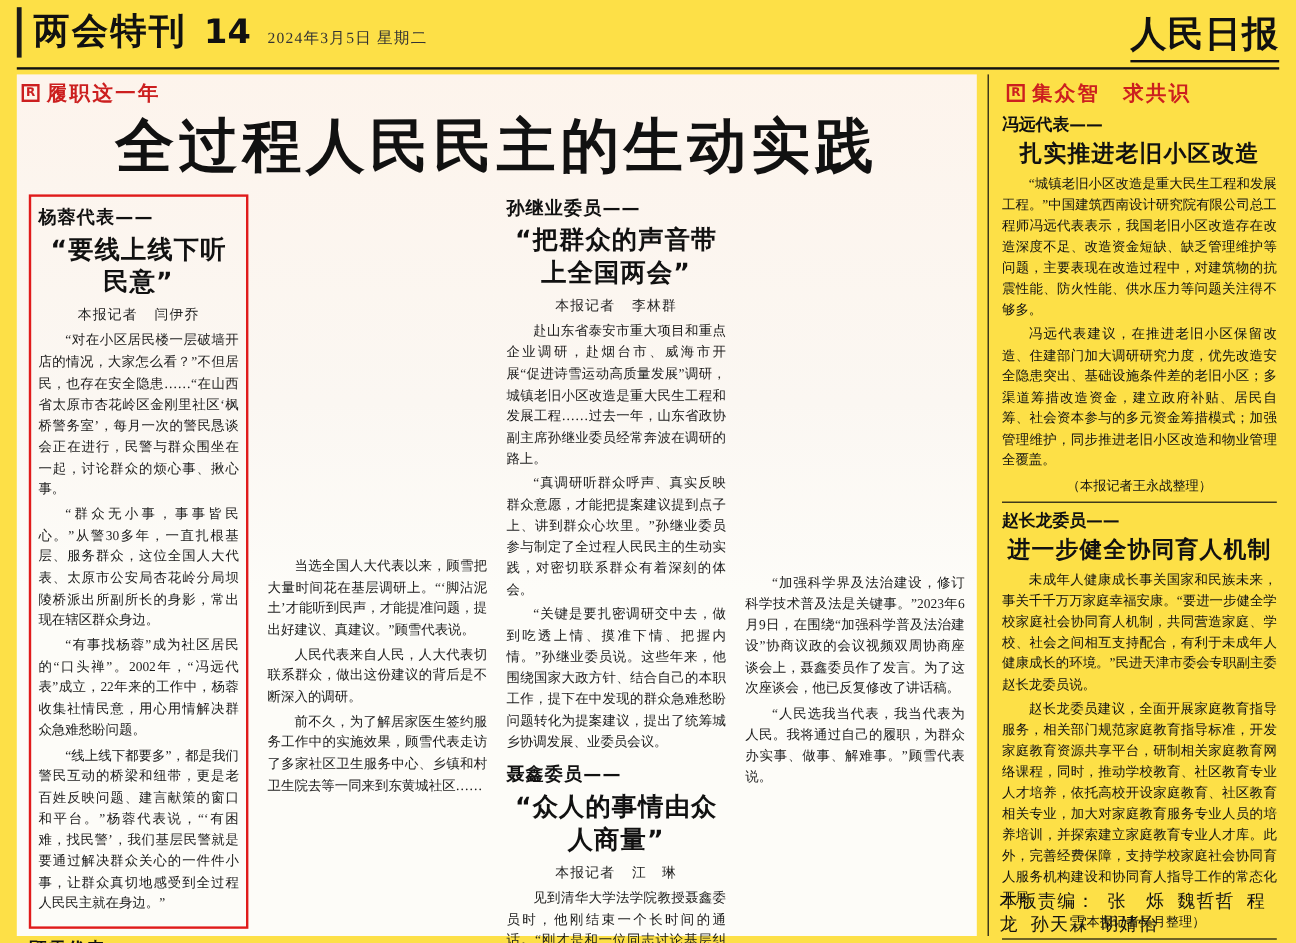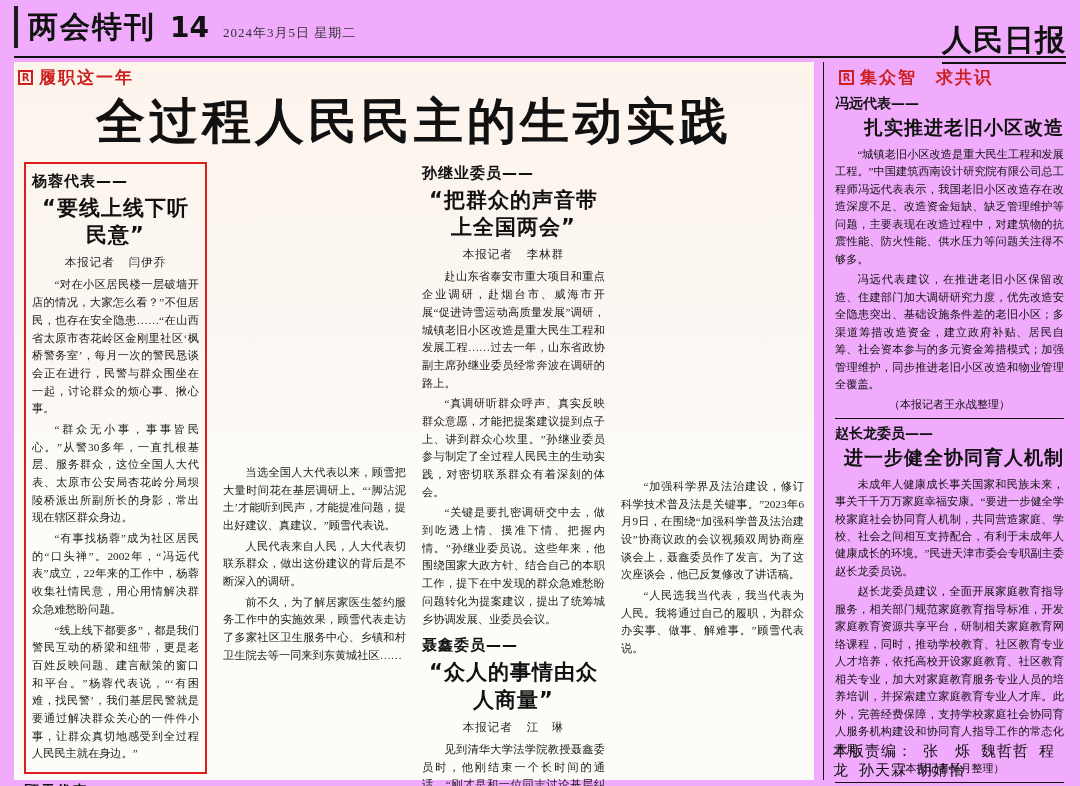--- a/index.html
+++ b/index.html
@@ -6,21 +6,21 @@
   html, body {
     margin: 0; padding: 0;
     width: 1080px; height: 786px;
     background: #ffffff;
     font-family: "Liberation Serif", serif;
     color: #111;
   }
   .page {
     position: relative;
     width: 1080px; height: 786px;
-    background: #f0abfc;
+    background: #fde047;
     overflow: hidden;
   }
 
   
   .masthead {
     position: relative;
     height: 60px;
     padding: 6px 14px 0 14px;
     display: flex;
     align-items: flex-start;
@@ -49,21 +49,21 @@
   }
   .mh-date {
     font-size: 13px;
     color: #333;
     line-height: 46px;
     letter-spacing: 1px;
   }
   .mh-right {
     position: absolute;
     right: 14px;
-    top: 20px;
+    top: 8px;
     text-align: right;
   }
   .mh-logo {
     font-family: "DejaVu Serif", serif;
     font-weight: bold;
     font-size: 30px;
     letter-spacing: 1px;
     color: #111;
     border-bottom: 2px solid #111;
     padding-bottom: 1px;
@@ -199,21 +199,21 @@
   .r-item { margin-bottom: 6px; }
   .r-kicker {
     font-family: "DejaVu Sans", sans-serif;
     font-weight: bold;
     font-size: 14px;
     margin: 6px 0 1px 0;
   }
   .r-headline {
     font-family: Liberation Sans, sans-serif;
     font-weight: bold;
-    text-align: right;
+    text-align: center;
     font-size: 19px;
     letter-spacing: 1px;
     margin: 2px 0 5px 0;
   }
   .r-text {
     font-size: 11.2px;
     line-height: 1.56;
     text-align: justify;
     text-justify: inter-ideograph;
     text-indent: 2em;

